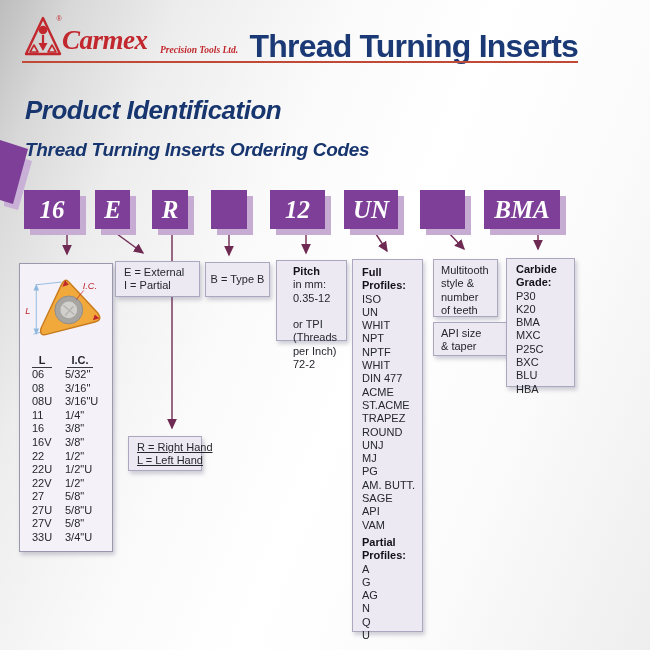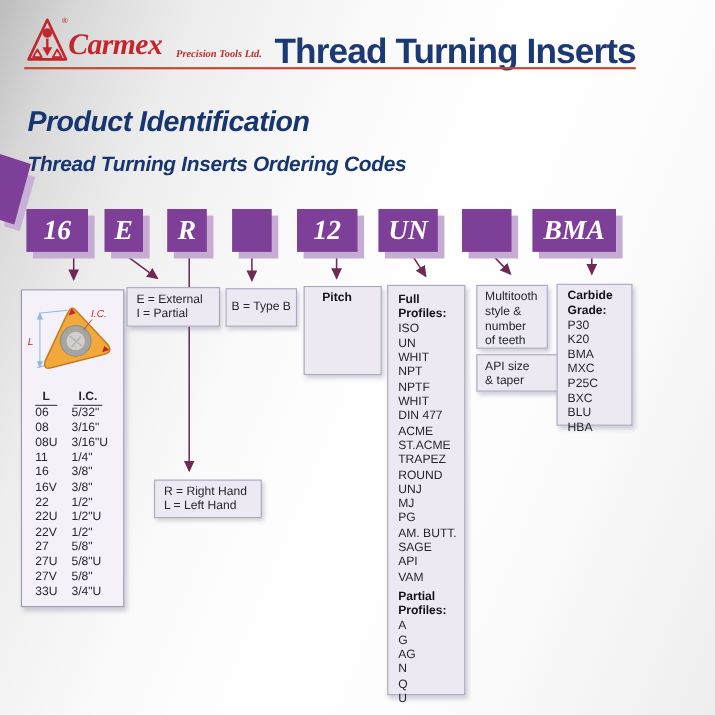--- a/index.html
+++ b/index.html
@@ -33,21 +33,21 @@
   .panel .t{font-weight:bold;color:#121218;}
   .line{min-height:13.3px;white-space:nowrap;}
   .p-size{left:19px;top:263px;width:94px;height:289px;background:#f4f2f8;border-color:#9a98ac;}
   .p-ei{left:115px;top:261px;width:85px;height:36px;padding:4px 0 16px 8px;}
   .p-type{left:205px;top:262px;width:65px;height:35px;display:flex;align-items:center;justify-content:center;}
   .p-pitch{left:276px;top:260px;width:71px;height:81px;padding:4px 0 0 16px;}
   .p-prof{left:352px;top:259px;width:71px;height:373px;padding:6px 0 0 9px;}
   .p-multi{left:433px;top:259px;width:65px;height:58px;padding:4px 0 0 7px;}
   .p-api{left:433px;top:322px;width:78px;height:34px;padding:4px 0 0 7px;}
   .p-carb{left:506px;top:258px;width:69px;height:129px;padding:4px 0 12px 9px;}
-  .p-hand{left:140px;top:436px;width:98px;height:35px;padding:4px 0 0 8px;}
+  .p-hand{left:128px;top:436px;width:74px;height:35px;padding:4px 0 0 8px;text-decoration:underline;}
   .gap{height:4px;}
   
   .sthead{display:flex;margin-top:3px;line-height:13px;}
   .sthead .h1{font-weight:bold;border-bottom:1px solid #3a3a44;width:20px;margin-left:12px;text-align:center;}
   .sthead .h2{font-weight:bold;border-bottom:1px solid #3a3a44;width:26px;margin-left:15px;text-align:center;}
   .strows .trow{display:flex;line-height:13.55px;}
   .trow .c0{width:33px;margin-left:12px;}
   .insert-wrap{margin:6px 0 0 4px;}
 </style>
 </head>
@@ -186,20 +186,30 @@
   <div class="line">E = External</div>
       <div class="line">I = Partial</div>
     </div>
 
   <div class="panel p-type">
     <span>B = Type B</span>
   </div>
 
   <div class="panel p-pitch">
     <div class="t">Pitch</div>
+    <div>
+
+    <div class="line">in mm:</div>
+        <div class="line">0.35-12</div>
+        <div class="line"></div>
+        <div class="line">or TPI</div>
+        <div class="line">(Threads</div>
+        <div class="line">per Inch)</div>
+        <div class="line">72-2</div>
+      </div>
   </div>
 
   <div class="panel p-prof">
     <div class="t">Full Profiles:</div>
     <div>
 
     <div class="line">ISO</div>
         <div class="line">UN</div>
         <div class="line">WHIT</div>
         <div class="line">NPT</div>

